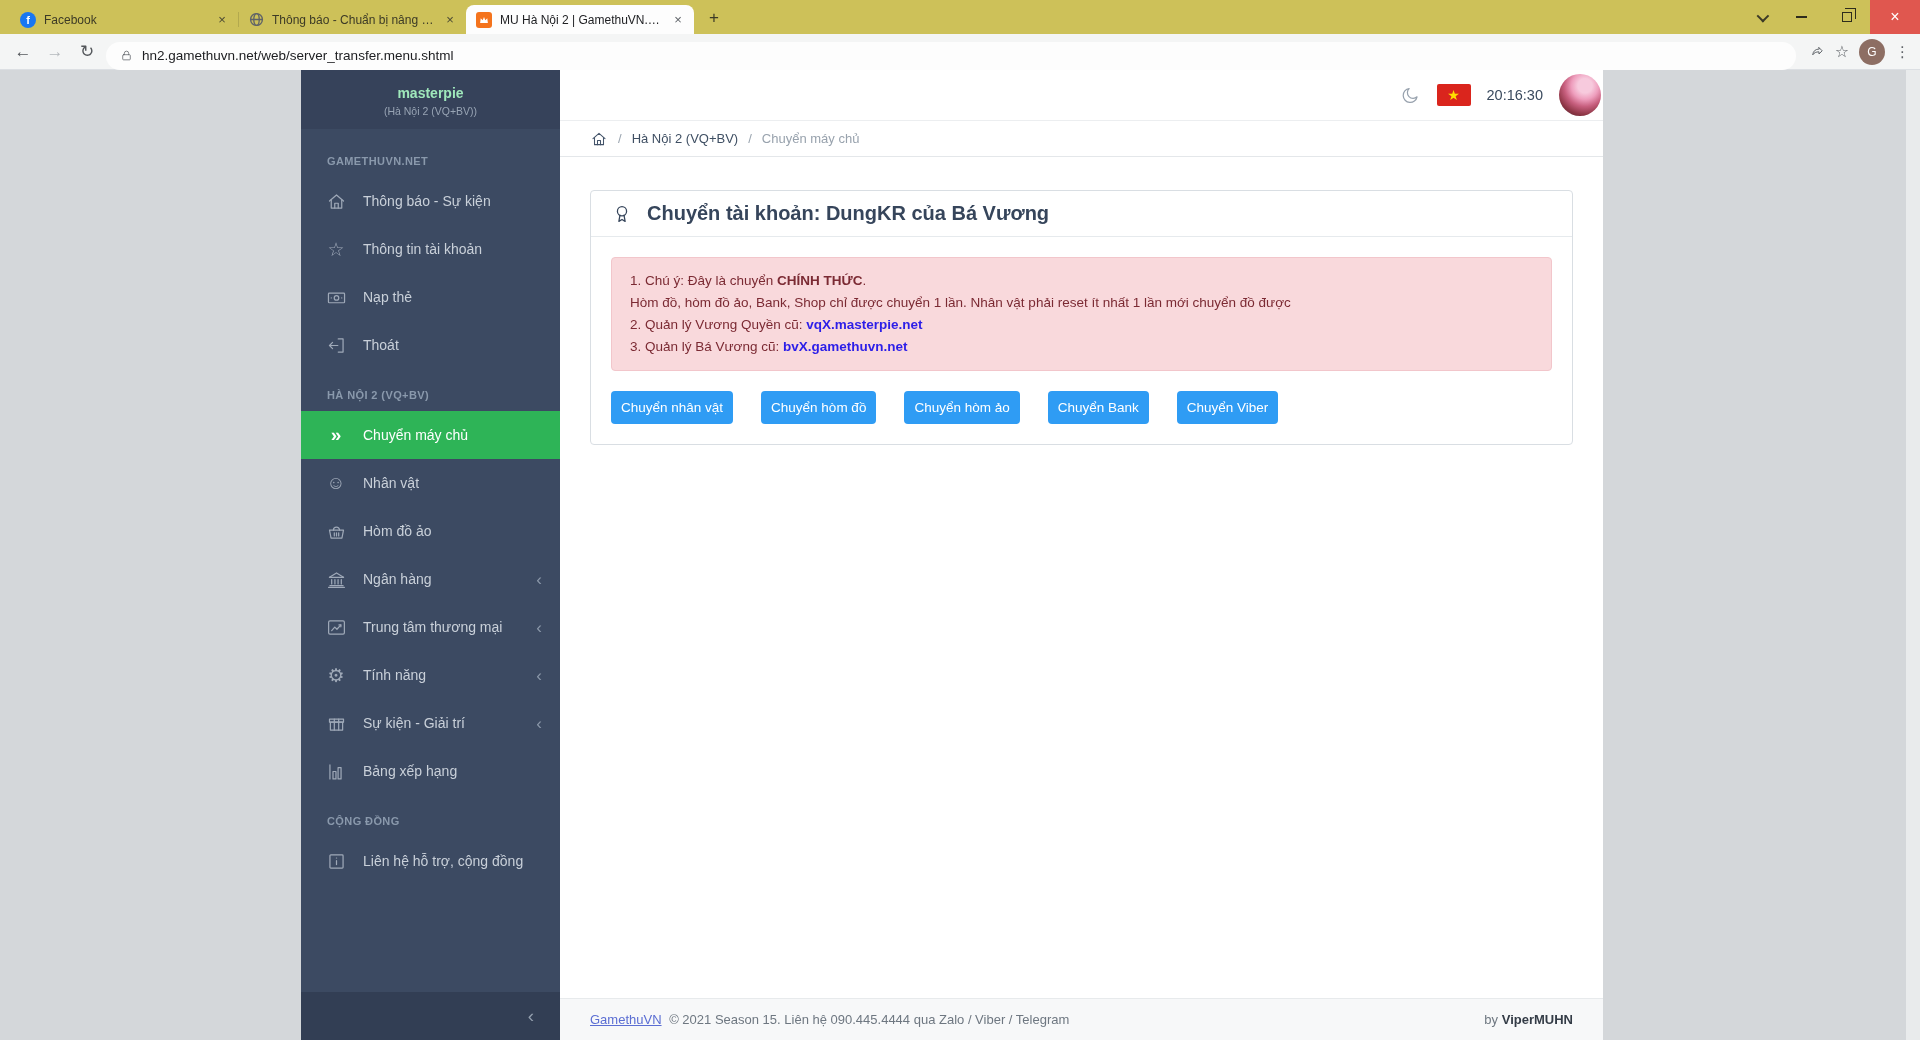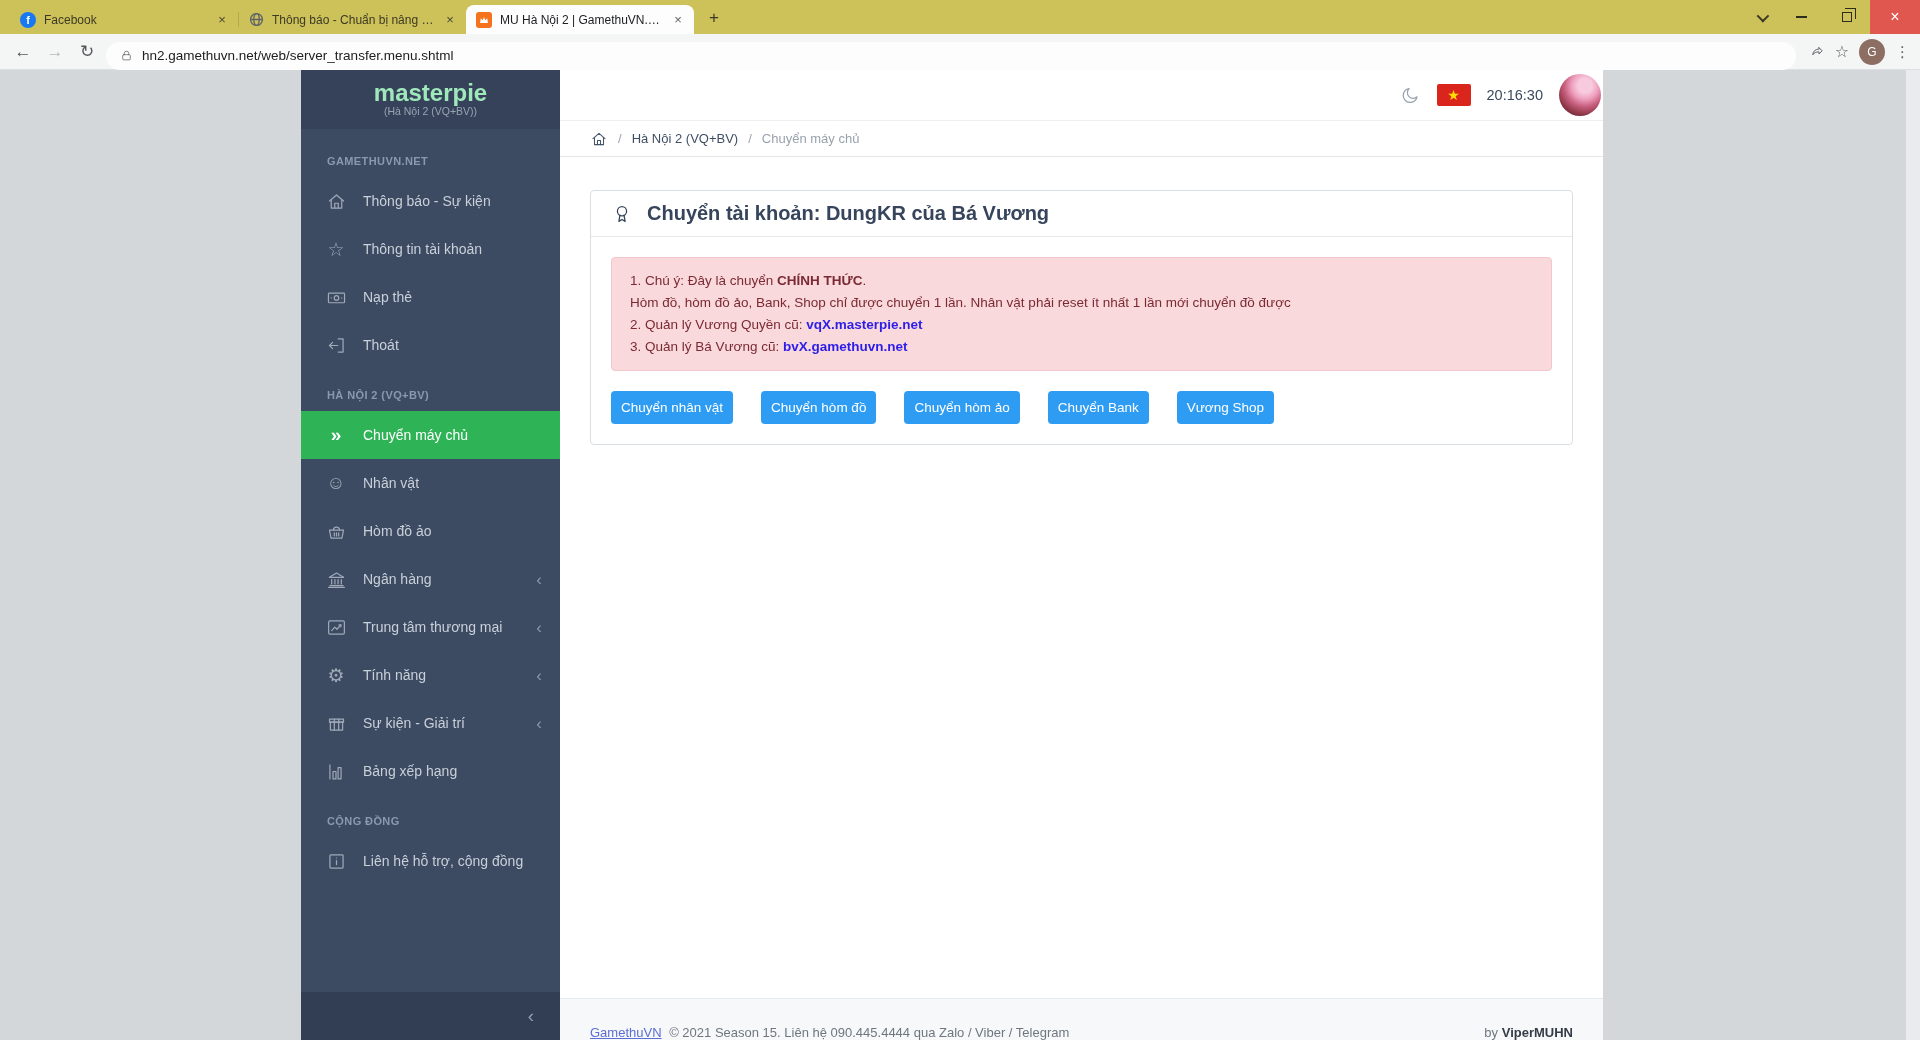--- a/index.html
+++ b/index.html
@@ -48,21 +48,21 @@
   .menu-dots { font-size:15px; color:#5f6368; letter-spacing:0; }
 
   
   .page { flex:1; background:#d4d7da; position:relative; overflow:hidden; }
   .scroll-strip { position:absolute; top:0; right:0; bottom:0; width:14px; background:#e9ebec; }
   .site { position:absolute; left:301px; top:0; bottom:0; width:1302px; display:flex; }
 
   
   .sidebar { width:259px; background:#3c4a62; display:flex; flex-direction:column; flex-shrink:0; }
   .side-header { height:59px; background:#36425a; display:flex; flex-direction:column; align-items:center; justify-content:center; }
-  .brand { font-size:24px; font-weight:bold; color:#9fe8bb; line-height:22px; }
+  .brand { font-size:14px; font-weight:bold; color:#9fe8bb; line-height:22px; }
   .brand-sub { font-size:10.5px; color:#98a4b4; margin-top:1px; }
   .side-nav { flex:1; padding-top:6px; overflow:hidden; }
   .side-section { padding:20px 26px 10px; font-size:11px; font-weight:bold; color:#8a99ac; letter-spacing:.4px; }
   .nav-item { height:48px; display:flex; align-items:center; padding:0 18px 0 24px; gap:16px;
               color:#c9d0d9; font-size:14px; cursor:pointer; }
   .ni-icon { width:22px; height:22px; display:flex; align-items:center; justify-content:center;
              color:#9fa9b8; font-size:19px; flex-shrink:0; }
   .ni-icon svg { width:21px; height:21px; }
   .ni-label { white-space:nowrap; overflow:hidden; text-overflow:ellipsis; }
   .ni-chevron { margin-left:auto; color:#8b98a9; font-size:17px; line-height:1; }
@@ -94,21 +94,21 @@
   .medal { color:#36455b; }
   .card-body { padding:20px; }
   .alert { background:#f9d9dc; border:1px solid #f2c6cb; border-radius:4px; padding:12px 18px;
            color:#7b2a33; font-size:13.5px; line-height:22px; }
   .alert a, .notice-link { color:#2c1ee8; font-weight:bold; text-decoration:none; }
   .btn-row { display:flex; gap:28px; margin-top:20px; }
   .btn { background:#2f9cf4; color:#fff; border:none; border-radius:4px; height:33px; padding:0 10px;
          font-size:13.5px; font-family:inherit; cursor:pointer; }
 
   .content-footer { margin-top:auto; height:42px; background:#f7f8f9; border-top:1px solid #e7eaec;
-                    display:flex; align-items:flex-end; justify-content:space-between; padding:0 30px;
+                    display:flex; align-items:center; justify-content:space-between; padding:0 30px;
                     font-size:13px; color:#6e7781; flex-shrink:0; }
   .footer-link { color:#5b6ed3; }
   .footer-by b { color:#343c47; }
 
   svg.ic { fill:none; stroke:currentColor; stroke-width:1.4; stroke-linecap:round; stroke-linejoin:round; }
 </style>
 </head>
 <body>
 
 <div class="window">
@@ -354,21 +354,21 @@
               <div><span>1. Chú ý: Đây là chuyển </span><b>CHÍNH THỨC</b><span>.</span></div>
               <div>Hòm đồ, hòm đồ ảo, Bank, Shop chỉ được chuyển 1 lần. Nhân vật phải reset ít nhất 1 lần mới chuyển đồ được</div>
               <div><span>2. Quản lý Vương Quyền cũ: </span><a class="notice-link" href="#">vqX.masterpie.net</a></div>
               <div><span>3. Quản lý Bá Vương cũ: </span><a class="notice-link" href="#">bvX.gamethuvn.net</a></div>
             </div>
             <div class="btn-row">
               <button class="btn">Chuyển nhân vật</button>
               <button class="btn">Chuyển hòm đồ</button>
               <button class="btn">Chuyển hòm ảo</button>
               <button class="btn">Chuyển Bank</button>
-              <button class="btn">Vương Shop</button>
+              <button class="btn">Chuyển Viber</button>
             </div>
           </div>
         </section>
 
         <footer class="content-footer">
           <div>
             <a class="footer-link" href="#">GamethuVN</a>
             <span style="margin-left:4px;">© 2021 Season 15. Liên hệ 090.445.4444 qua Zalo / Viber / Telegram</span>
           </div>
           <div class="footer-by">

